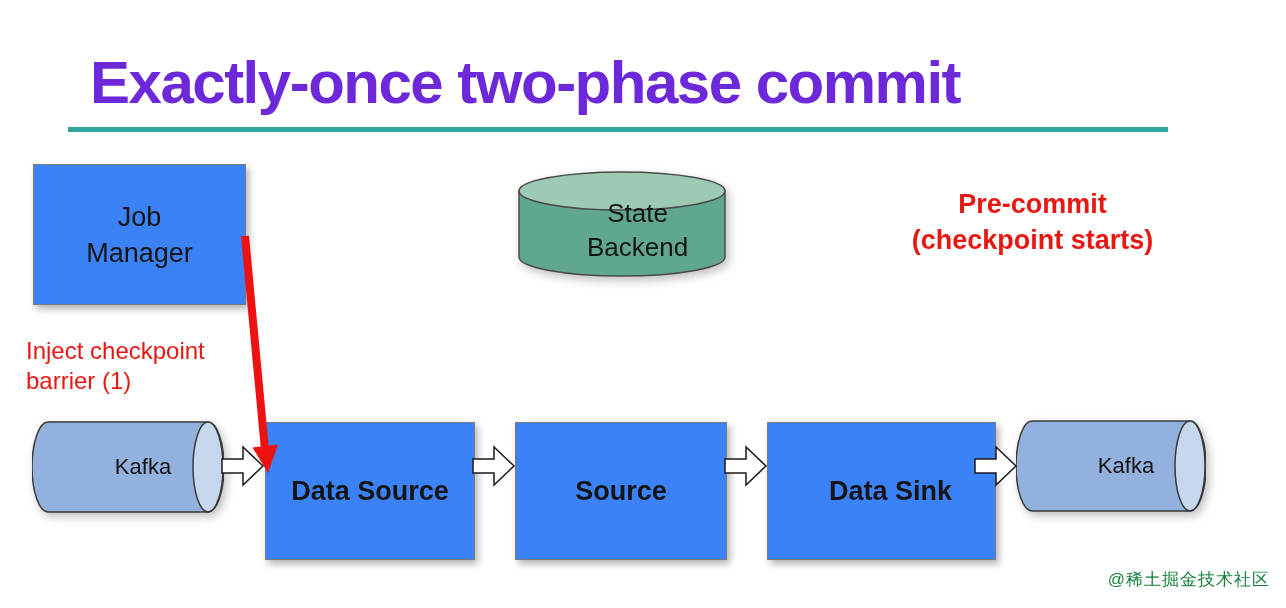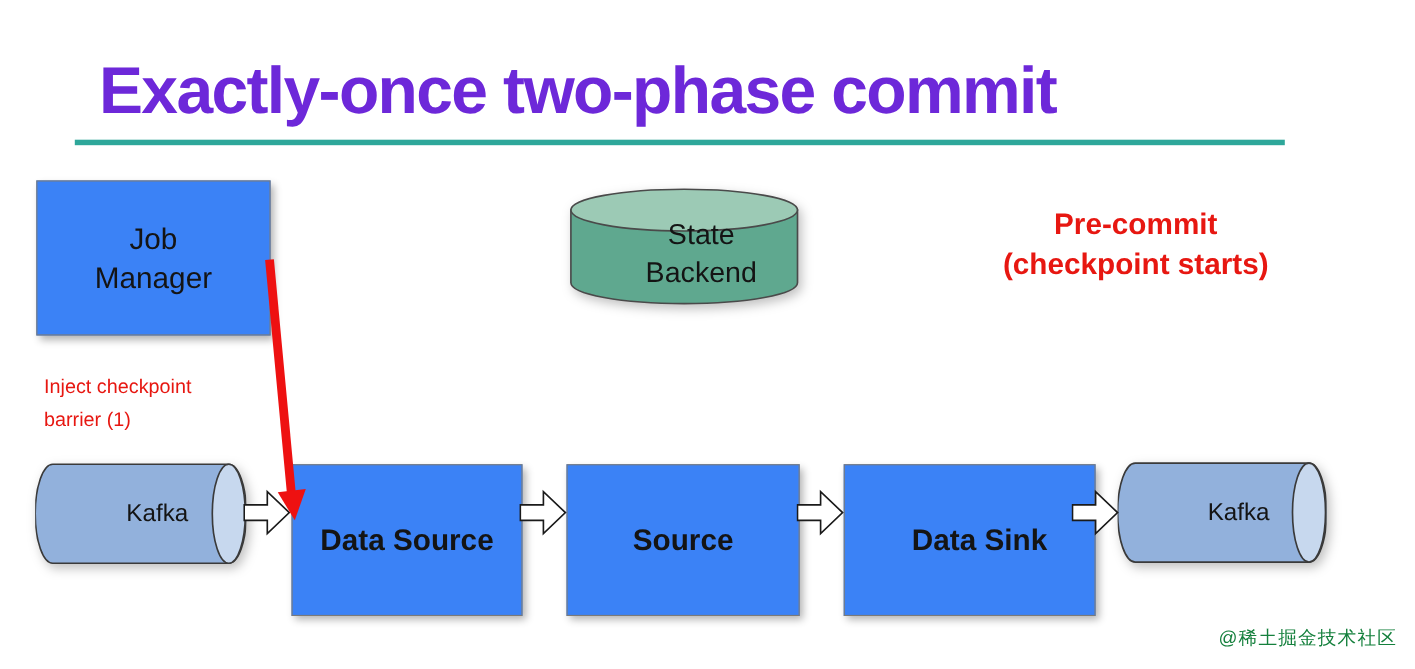--- a/index.html
+++ b/index.html
@@ -43,21 +43,21 @@
   .kafka-in .overlay,.kafka-out .overlay{font-size:22px;}
   .flow-arrow{position:absolute;width:44px;height:46px;}
   .red-note{
     position:absolute;color:#e71711;
   }
   .pre-commit{
     left:880px;top:186px;width:305px;text-align:center;
     font-size:27px;font-weight:bold;line-height:36px;
   }
   .inject-note{
-    left:40px;top:336px;font-size:18px;line-height:30px;text-align:left;
+    left:26px;top:336px;font-size:24px;line-height:30px;text-align:left;
   }
   .overlay-svg{position:absolute;left:0;top:0;pointer-events:none;}
   .watermark{
     position:absolute;right:16px;top:568px;color:#15803d;font-size:17px;
     letter-spacing:1px;
   }
 </style>
 </head>
 <body>
 

